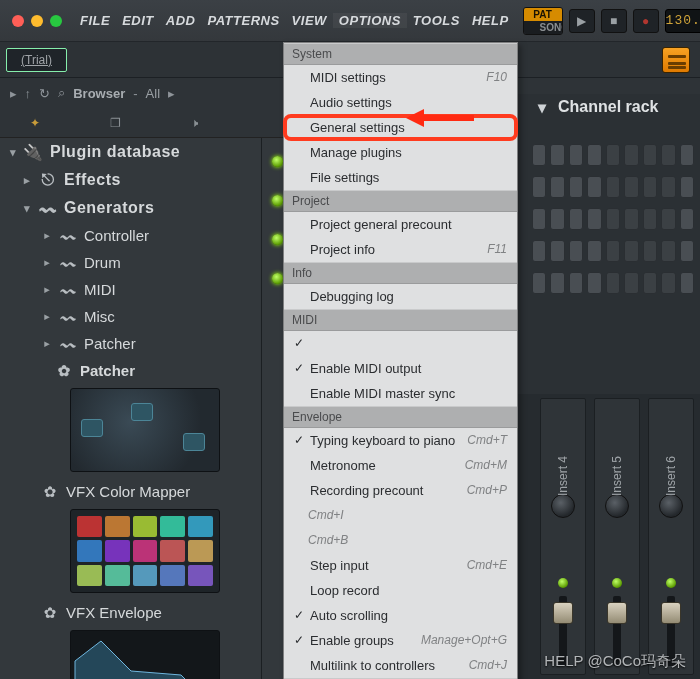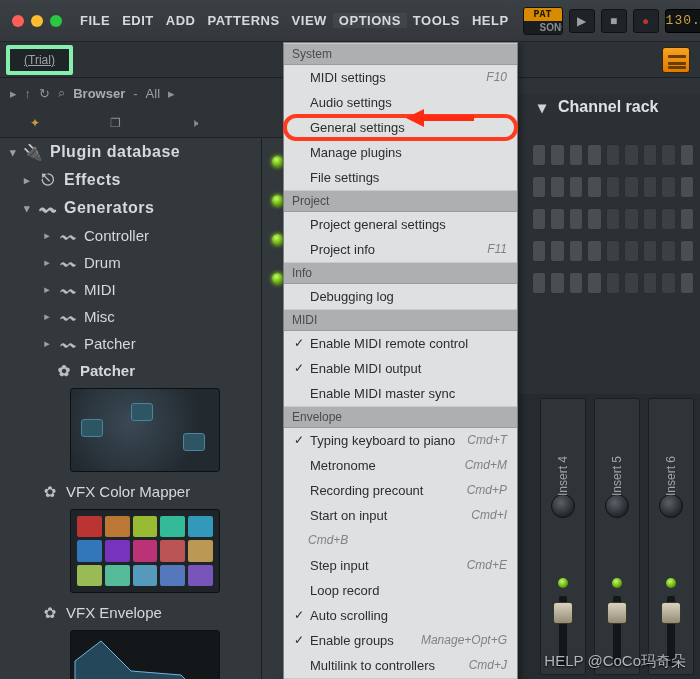--- a/index.html
+++ b/index.html
@@ -4,33 +4,33 @@
 <style>
   * { margin: 0; padding: 0; box-sizing: border-box; font-family: Arial, Helvetica, sans-serif; }
   body { width: 700px; height: 679px; background: #33383c; overflow: hidden; position: relative; color: #cfd2d4; font-size: 12px; }
 
   
   .titlebar { height: 42px; background: linear-gradient(#3b4045,#34383c); display:flex; align-items:center; border-bottom:1px solid #22262a;}
   .traffic { display:flex; gap:7px; padding:0 12px;}
   .dot{width:12px;height:12px;border-radius:50%;}
   .dot.r{background:#ff5f57;} .dot.y{background:#febc2e;} .dot.g{background:#28c840;}
   .menus{display:flex;gap:0;color:#d7dadd;font-weight:700;font-size:13px;letter-spacing:0.5px;}
-  .menus span{padding:0 6px;cursor:pointer;}
+  .menus span{padding:0 6px;cursor:pointer;font-style:italic;}
   .menus span.active{background:rgba(255,255,255,0.05);}
   .tcenter{display:flex;align-items:center;margin-left:8px;gap:6px;}
   .patsong{border:1px solid #111;border-radius:3px;overflow:hidden;font-size:10px;font-weight:700;text-align:center;width:40px;}
-  .patsong .p{background:#d68b00;color:#1a1203;padding:1px 0;font-family:Liberation Mono, monospace;}
+  .patsong .p{background:#d68b00;color:#1a1203;padding:1px 0;}
   .patsong .s{background:#1a1d20;color:#8a8e91;padding:1px 16px;}
   .tbtn{width:26px;height:24px;background:#1f2327;border:1px solid #111;border-radius:3px;display:flex;align-items:center;justify-content:center;color:#9aa0a4;}
   .recbtn{color:#b1362f;}
   .tempo{width:62px;height:24px;background:#101315;border:1px solid #000;border-radius:3px;color:#cfa339;font-family:'Courier New',monospace;font-size:13px;text-align:right;padding:3px 5px 0 0;letter-spacing:1px;}
 
   
   .subbar{height:36px;background:#2d3236;display:flex;align-items:center;border-bottom:1px solid #1c2024;}
-  .sublabel{background:#1f2429;color:#9fa3a7;padding:4px 14px;border:4px solid #86efac;border-radius:2px;margin-left:6px;font-size:12px;text-decoration:underline;}
+  .sublabel{background:#1f2429;color:#9fa3a7;padding:4px 14px;border:1px solid #86efac;border-radius:2px;margin-left:6px;font-size:12px;text-decoration:underline;}
   .orangesq{margin-left:auto;margin-right:10px;width:28px;height:26px;background:linear-gradient(#f7a223,#e07a00);border:1px solid #3a2400;border-radius:3px;position:relative;}
   .orangesq::before,.orangesq::after{content:'';position:absolute;background:#6a3d00;height:3px;border-radius:1px;}
   .orangesq::before{left:5px;top:7px;width:18px;}
   .orangesq::after{left:5px;top:14px;width:18px;box-shadow:0 4px 0 #6a3d00, 0 -7px 0 transparent;}
 
   
   .browserbar{height:30px;background:#2e3337;display:flex;align-items:center;gap:8px;padding:0 10px;color:#8e9499;font-size:13px;}
   .browserbar .lbl{font-weight:700;color:#a8adb1;}
   .browserbar .all{color:#9aa0a4;}
   .browserrow2{height:30px;background:#2e3337;display:flex;align-items:center;gap:70px;padding:0 30px;color:#8b9195;border-bottom:1px solid #222;}
@@ -50,21 +50,21 @@
   .thumb.env{background:#13171a;}
   .envpoly{fill:rgba(70,160,210,0.35);stroke:#6fb6de;stroke-width:1;}
 
   
   .dropdown{position:absolute;left:283px;top:42px;width:235px;background:#dfe0e1;color:#2b2d30;font-size:13px;border:1px solid #7e7f80;box-shadow:3px 3px 6px rgba(0,0,0,0.35);z-index:50;}
   .dd-sec{background:#aeafb0;color:#4a4b4d;font-size:12px;padding:3px 8px;border-top:1px solid #c9cacb;border-bottom:1px solid #9a9b9c;}
   .dd-item{display:flex;align-items:center;padding:4px 10px 4px 6px;line-height:17px;cursor:pointer;position:relative;}
   .dd-item .chk{width:18px;text-align:center;color:#2b2d30;font-size:12px;}
   .dd-item .lbl{flex:1;padding-left:2px;}
   .dd-item .acc{color:#808284;font-style:italic;font-size:12px;}
-  .dd-item.hl{outline:4px solid #ff3b1f;outline-offset:-3px;border-radius:12px;}
+  .dd-item.hl{outline:4px solid #ff3b1f;outline-offset:-3px;border-radius:7px;}
 
   
   .redarrow{position:absolute;left:406px;top:107px;z-index:60;}
   .redarrow svg{display:block;}
 
   
   .right{position:absolute;left:518px;top:94px;right:0;bottom:0;background:#2b3034;}
   .chrack{height:26px;display:flex;align-items:center;font-weight:700;font-size:16px;color:#dfe2e4;padding-left:16px;}
   .chrack .ico{margin-right:8px;color:#cfd3d6;}
   .stepgrid{position:absolute;top:50px;left:14px;right:6px;}
@@ -248,38 +248,37 @@
       <span class="acc"></span>
     </div>
     <div class="dd-item">
       <span class="chk"></span>
       <span class="lbl">File settings</span>
       <span class="acc"></span>
     </div>
     <div class="dd-sec">Project</div>
     <div class="dd-item">
       <span class="chk"></span>
-      <span class="lbl">Project general settings</span>
+      <span class="lbl">Project general precount</span>
       <span class="acc"></span>
     </div>
     <div class="dd-item">
       <span class="chk"></span>
       <span class="lbl">Project info</span>
       <span class="acc">F11</span>
     </div>
     <div class="dd-sec">Info</div>
     <div class="dd-item">
       <span class="chk"></span>
       <span class="lbl">Debugging log</span>
       <span class="acc"></span>
     </div>
     <div class="dd-sec">MIDI</div>
     <div class="dd-item">
       <span class="chk">✓</span>
-      <span class="lbl">Enable MIDI remote control</span>
       <span class="acc"></span>
     </div>
     <div class="dd-item">
       <span class="chk">✓</span>
       <span class="lbl">Enable MIDI output</span>
       <span class="acc"></span>
     </div>
     <div class="dd-item">
       <span class="chk"></span>
       <span class="lbl">Enable MIDI master sync</span>
@@ -296,21 +295,20 @@
       <span class="lbl">Metronome</span>
       <span class="acc">Cmd+M</span>
     </div>
     <div class="dd-item">
       <span class="chk"></span>
       <span class="lbl">Recording precount</span>
       <span class="acc">Cmd+P</span>
     </div>
     <div class="dd-item">
       <span class="chk"></span>
-      <span class="lbl">Start on input</span>
       <span class="acc">Cmd+I</span>
     </div>
     <div class="dd-item">
       <span class="chk"></span>
       <span class="acc">Cmd+B</span>
     </div>
     <div class="dd-item">
       <span class="chk"></span>
       <span class="lbl">Step input</span>
       <span class="acc">Cmd+E</span>

